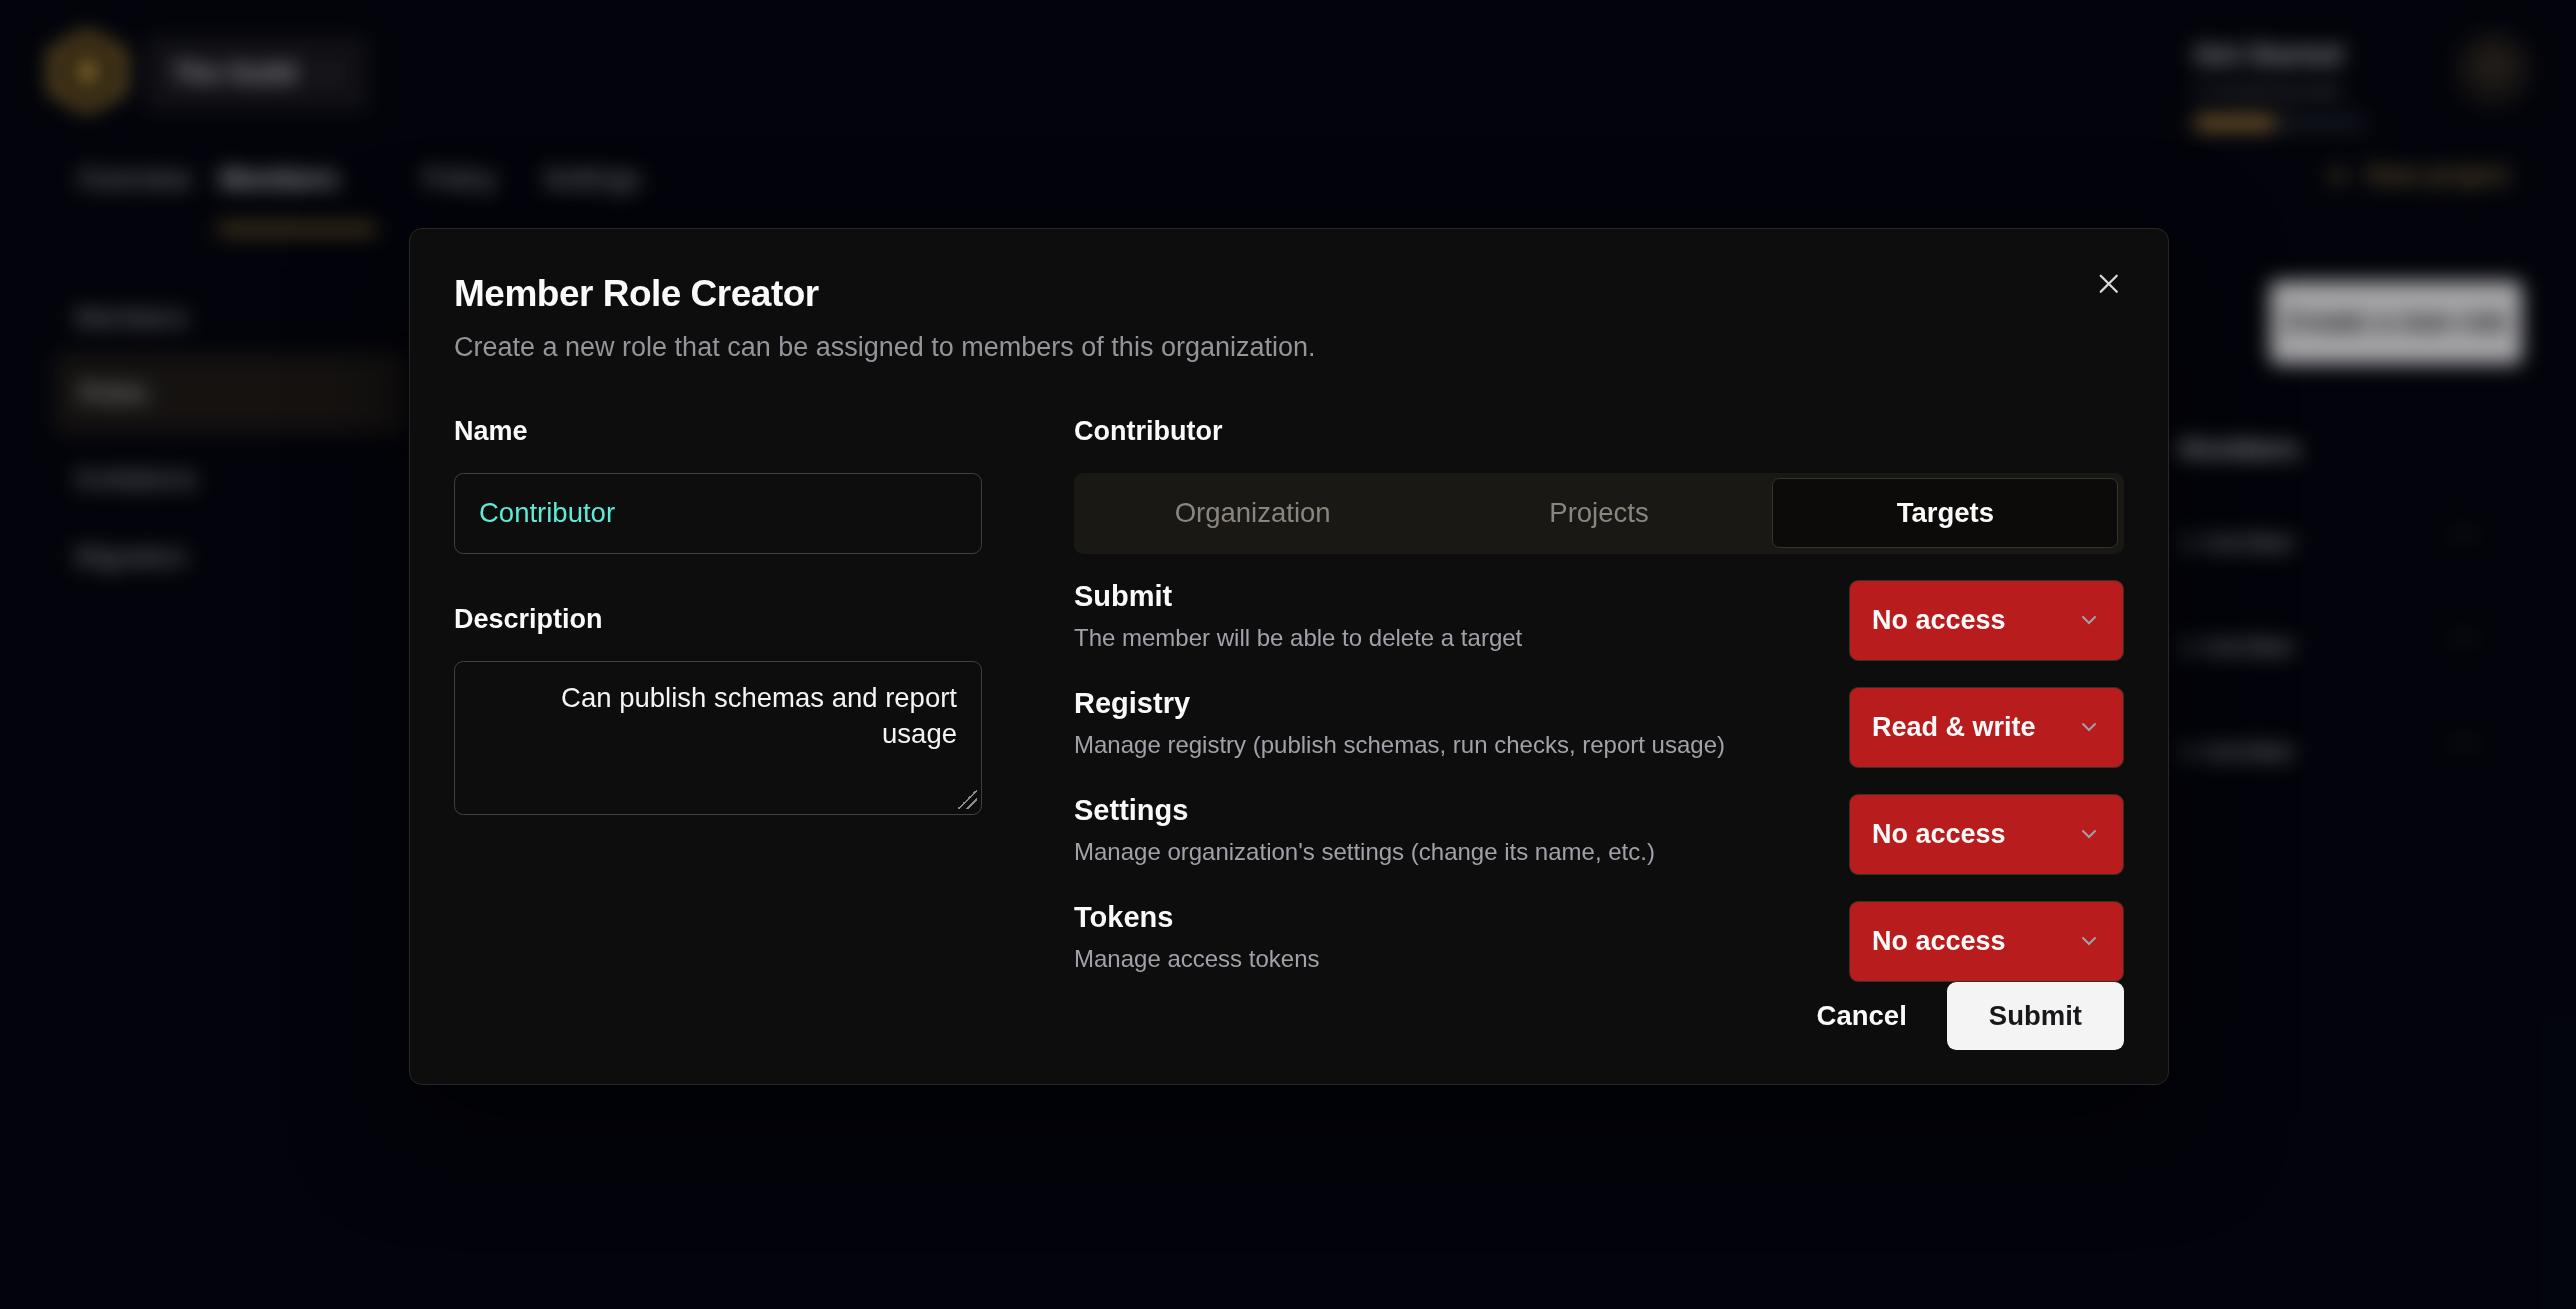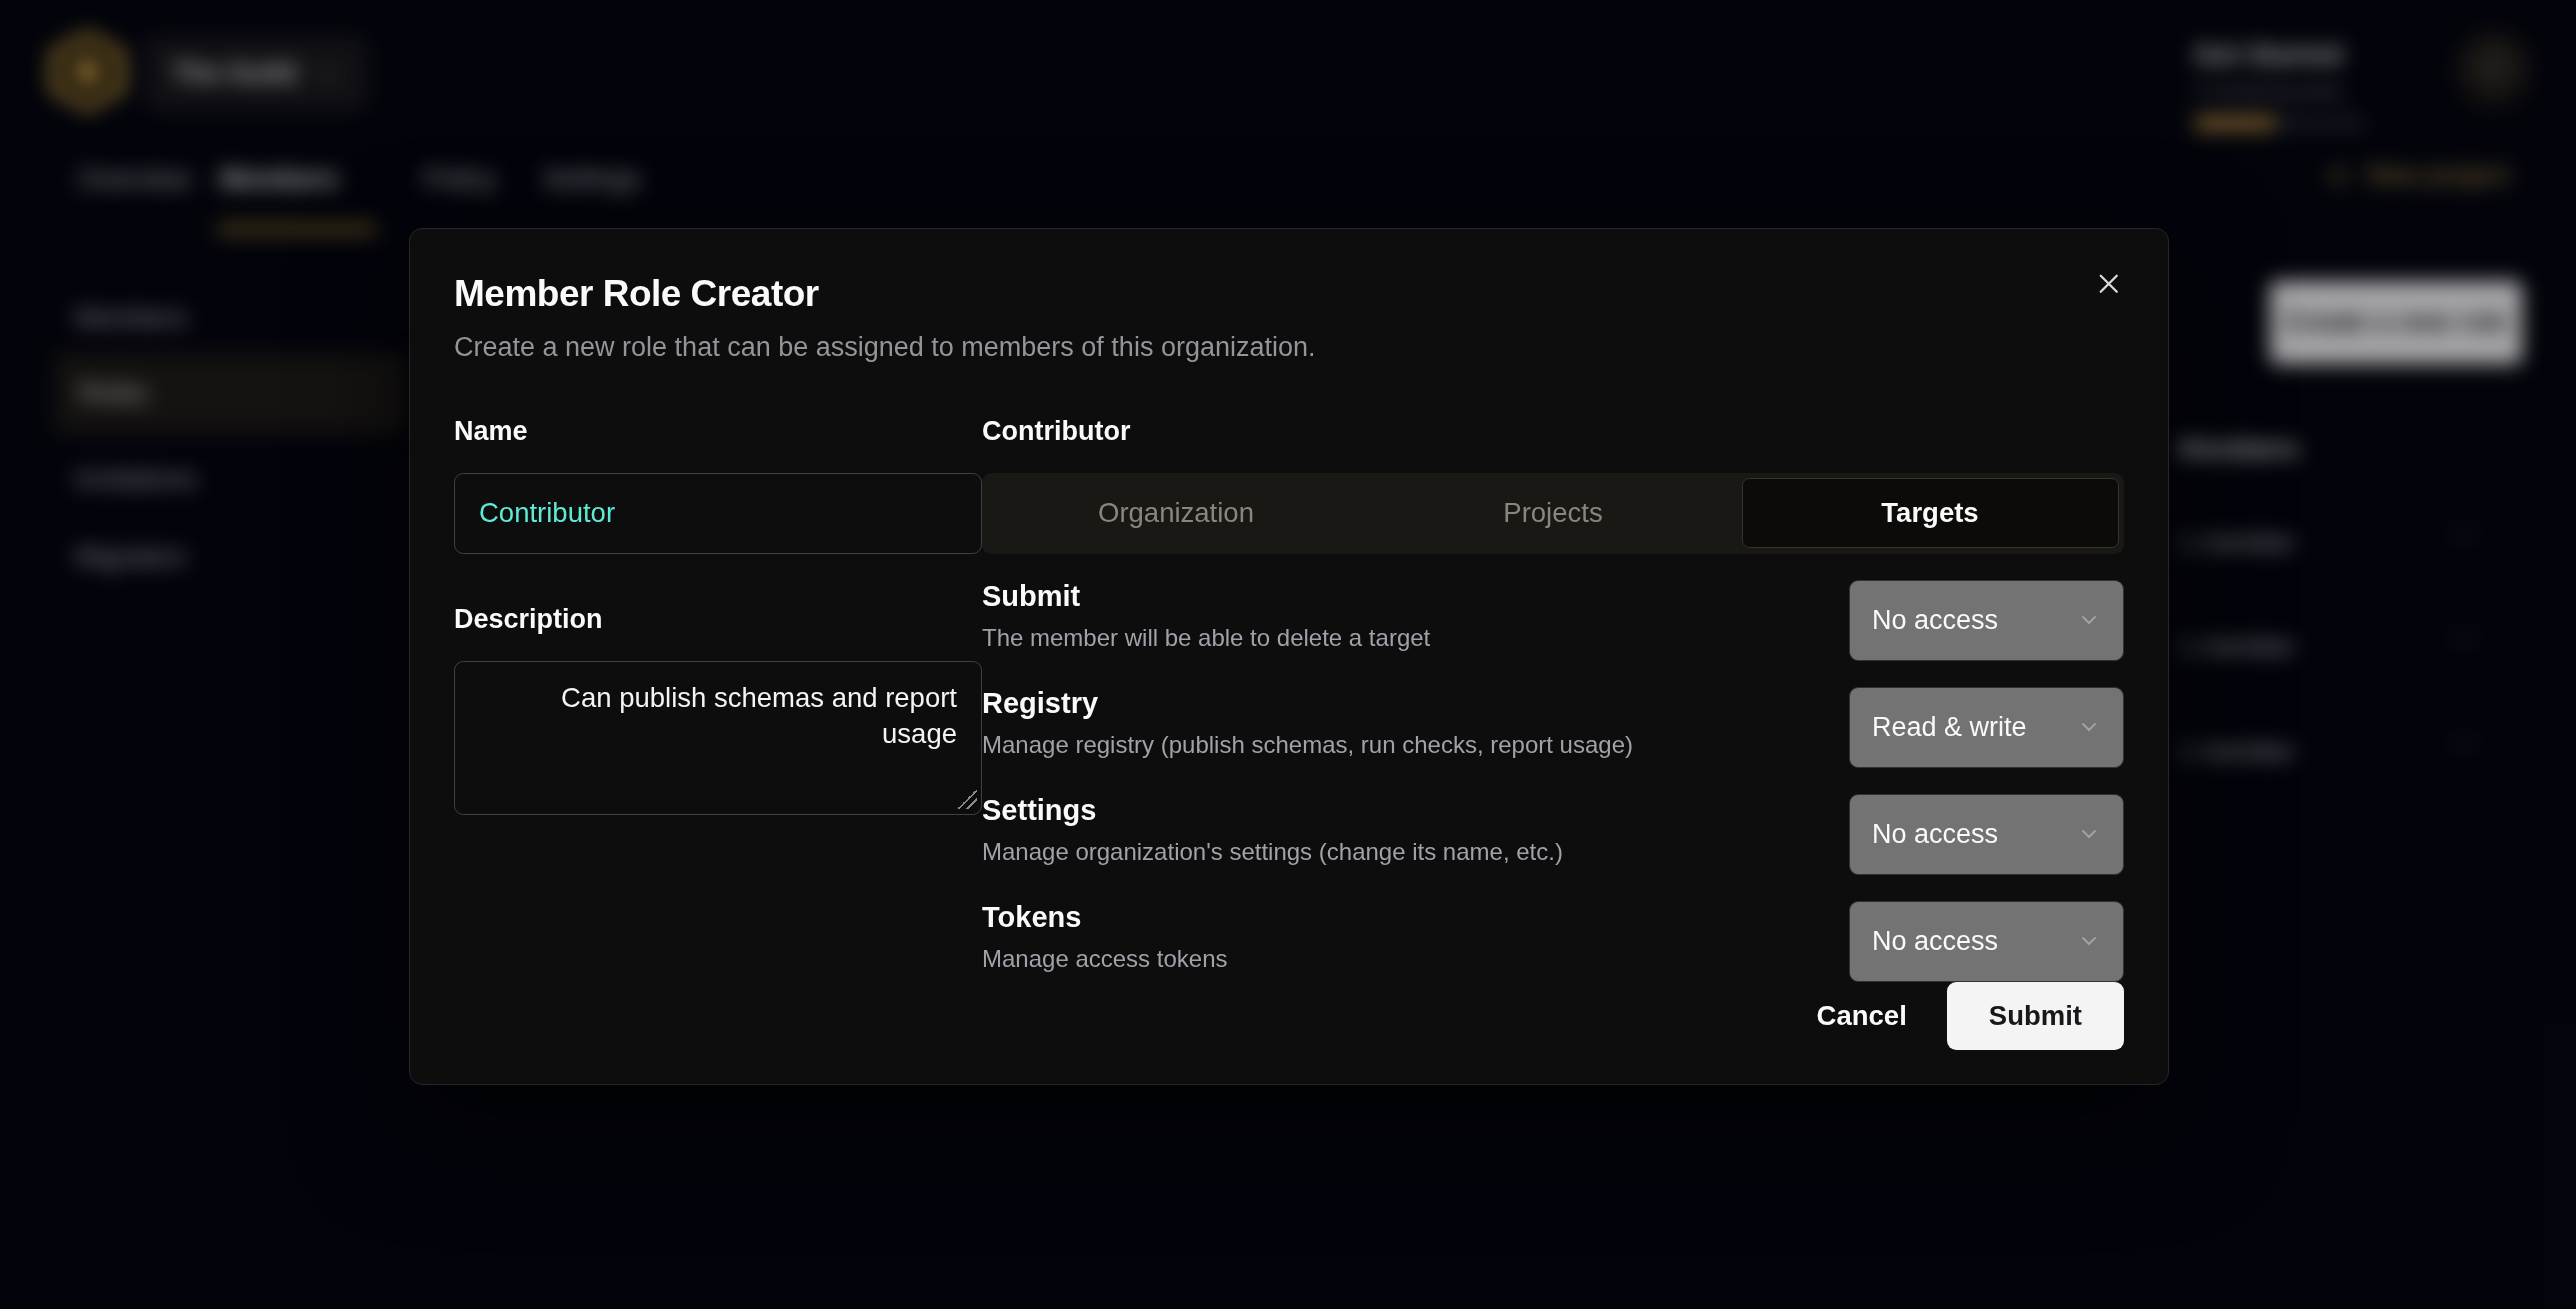--- a/index.html
+++ b/index.html
@@ -60,21 +60,21 @@
                       color:#878d96; font-size:29px; letter-spacing:3.7px; cursor:pointer; }
 
   
   .modal { position:absolute; left:409px; top:228px; width:1760px; height:857px;
            background:#0d0d0d; border:0.9px solid #26262b; border-radius:13px;
            box-shadow:0 37px 110px rgba(0,0,0,0.65); padding:44px; display:flex; flex-direction:column; }
   .m-title { color:#fafafa; font-size:37px; font-weight:bold; letter-spacing:-0.5px; }
   .m-sub { margin-top:16.5px; color:#94949a; font-size:27px; }
   .m-close { position:absolute; top:33px; right:37px; width:44px; height:44px; background:none;
              border:none; cursor:pointer; display:flex; align-items:center; justify-content:center; }
-  .m-grid { margin-top:53px; display:grid; grid-template-columns:528px 1fr; }
+  .m-grid { margin-top:53px; display:grid; grid-template-columns:528px 1fr; column-gap:92px; }
   .f-label { color:#fafafa; font-size:27px; font-weight:bold; display:block; }
   .text-input { margin-top:26px; width:528px; height:81px; background:transparent;
                 border:0.9px solid #3f3f46; border-radius:9.2px; color:#5eead4;
                 font-size:27.5px; font-family:inherit; padding:0 24px; }
   .desc-label { margin-top:50px; }
   .textarea-wrap { position:relative; margin-top:26px; width:528px; }
   textarea.text-area { width:528px; height:154px; background:transparent; border:0.9px solid #3f3f46;
                 border-radius:9.2px; color:#f4f4f5; font-size:27.5px; font-family:inherit;
                 padding:18.4px 24px; resize:none; line-height:1.3;text-align:right; }
   .resize-handle { position:absolute; right:4.6px; bottom:8.3px; width:20px; height:20px;
@@ -84,23 +84,23 @@
   .seg-track { margin-top:26px; height:81px; background:#1a1815; border-radius:9.2px;
                display:flex; padding:5.5px; }
   .seg { flex:1; display:flex; align-items:center; justify-content:center; background:none;
          border:0.9px solid transparent; border-radius:7.3px; color:#8b867d; font-size:27.5px;
          font-family:inherit; cursor:pointer; }
   .seg.active { background:#0c0b0a; border-color:#37342d; color:#fafafa; font-weight:bold; }
 
   .perm-row { margin-top:26px; display:flex; justify-content:space-between; align-items:flex-start; }
   .perm-title { color:#fafafa; font-size:29px; font-weight:bold; }
   .perm-desc { margin-top:11px; color:#a1a1aa; font-size:24px; }
-  .select { width:275px; height:81px; background:#737373; border:0.9px solid #343129; border-radius:9.2px;
+  .select { width:275px; height:81px; background:#b91c1c; border:0.9px solid #343129; border-radius:9.2px;
             display:flex; align-items:center; justify-content:space-between; padding:0 22px;
-            font-family:inherit; cursor:pointer; flex:none; }
+            font-family:inherit; cursor:pointer; flex:none;font-weight:bold; }
   .select span { color:#fafafa; font-size:27px; }
 
   .m-footer { margin-top:auto; display:flex; justify-content:flex-end; align-items:center; gap:40px; }
   .btn-cancel { background:none; border:none; color:#fafafa; font-size:27.5px; font-weight:bold;
                 font-family:inherit; cursor:pointer; }
   .btn-submit { height:68px; padding:8px 42px; background:#f4f4f5; border:none; border-radius:9.2px;
                 color:#18181b; font-size:27.5px; font-weight:bold; font-family:inherit; cursor:pointer; }
 </style>
 </head>
 <body>

